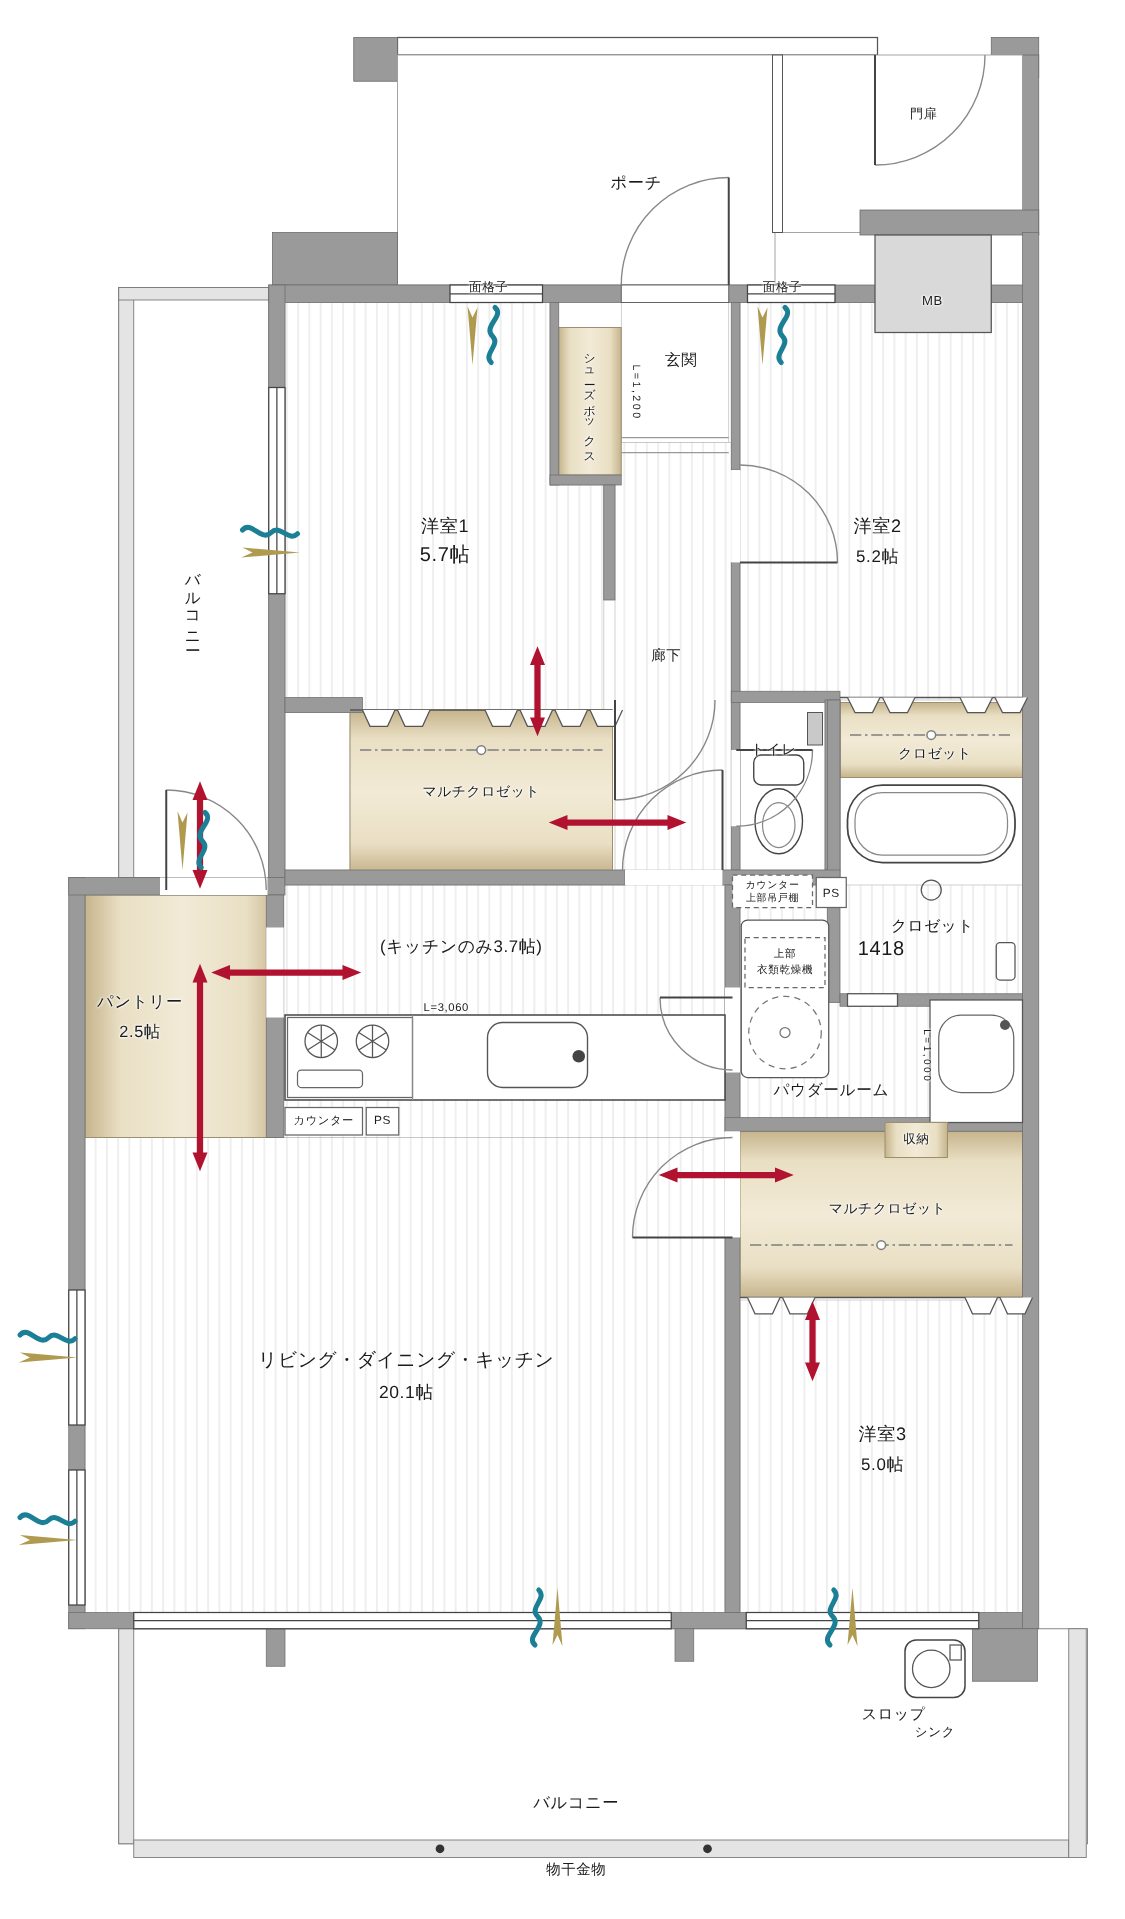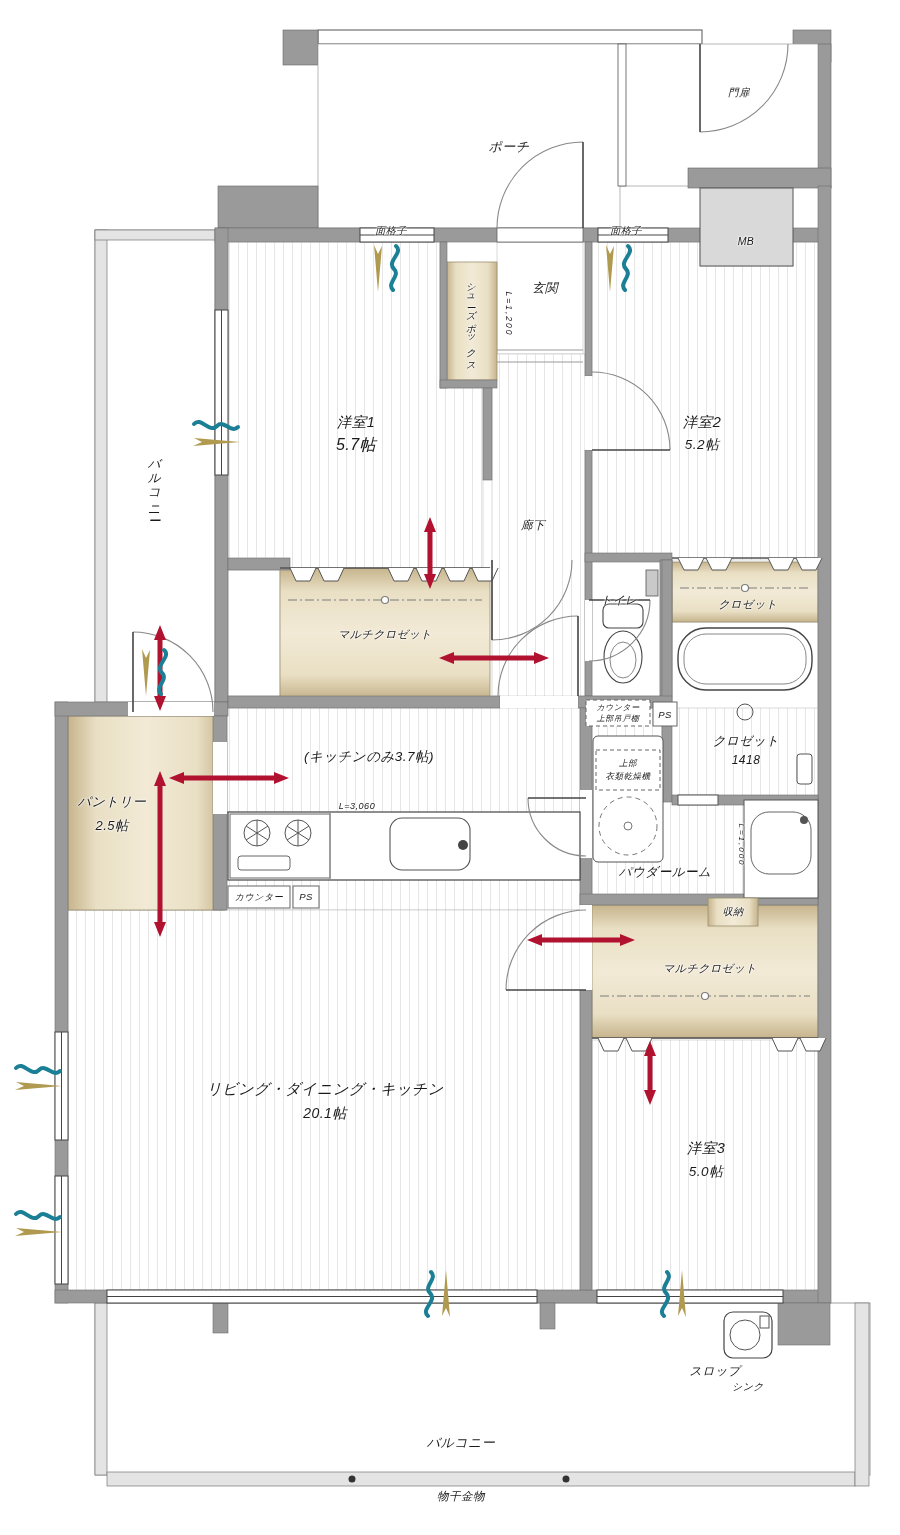--- a/index.html
+++ b/index.html
@@ -1,21 +1,21 @@
 <!DOCTYPE html>
 <html><head>
 <meta charset="utf-8">
 <style>
   html,body{margin:0;padding:0;background:#fff;}
   .stage{position:relative;width:900px;height:1535px;background:#fff;overflow:hidden;
          font-family:"Liberation Sans",sans-serif;color:#1a1a1a;}
   .stage svg{position:absolute;left:0;top:0;}
   .lbl{position:absolute;transform:translate(-50%,-50%);white-space:nowrap;
        color:#1a1a1a;letter-spacing:.5px;line-height:1;
-       text-shadow:0 0 2px #fff,0 0 2px #fff,0 0 3px #fff;font-style:italic;}
+       text-shadow:0 0 2px #fff,0 0 2px #fff,0 0 3px #fff;}
   .lbl.v{writing-mode:vertical-rl;letter-spacing:2px;}
 </style>
 </head>
 <body>
 
 <div class="stage">
 <svg width="900" height="1535" viewBox="0 0 900 1535">
   <defs>
     <pattern id="fp" patternUnits="userSpaceOnUse" width="9" height="9">
       <rect width="9" height="9" fill="#ffffff"></rect>
@@ -300,21 +300,21 @@
 <div class="lbl" style="left:702px;top:445px;font-size:13.5px">5.2帖</div>
 <div class="lbl v" style="left:154px;top:482px;font-size:12.5px">バルコニー</div>
 <div class="lbl" style="left:533px;top:526px;font-size:11.5px">廊下</div>
 <div class="lbl" style="left:385px;top:634px;font-size:11px">マルチクロゼット</div>
 <div class="lbl" style="left:619px;top:601px;font-size:11.5px">トイレ</div>
 <div class="lbl" style="left:748px;top:604px;font-size:11px">クロゼット</div>
 <div class="lbl" style="left:618px;top:708px;font-size:8px">カウンター</div>
 <div class="lbl" style="left:618px;top:719px;font-size:8px">上部吊戸棚</div>
 <div class="lbl" style="left:665px;top:715px;font-size:9.5px">PS</div>
 <div class="lbl" style="left:746px;top:741px;font-size:12.5px">クロゼット</div>
-<div class="lbl" style="left:746px;top:760px;font-size:12px">1418</div>
+<div class="lbl" style="left:705px;top:760px;font-size:16px">1418</div>
 <div class="lbl" style="left:628px;top:763px;font-size:8.5px">上部</div>
 <div class="lbl" style="left:628px;top:776px;font-size:8.5px">衣類乾燥機</div>
 <div class="lbl" style="left:112px;top:801px;font-size:13px">パントリー</div>
 <div class="lbl" style="left:112px;top:825px;font-size:13px">2.5帖</div>
 <div class="lbl" style="left:369px;top:757px;font-size:13.5px">(キッチンのみ3.7帖)</div>
 <div class="lbl" style="left:357px;top:806px;font-size:9px">L=3,060</div>
 <div class="lbl" style="left:259px;top:897px;font-size:9px">カウンター</div>
 <div class="lbl" style="left:306px;top:897px;font-size:9.5px">PS</div>
 <div class="lbl" style="left:665px;top:872px;font-size:12.5px">パウダールーム</div>
 <div class="lbl v" style="left:741px;top:845px;font-size:8px">L=1,000</div>

